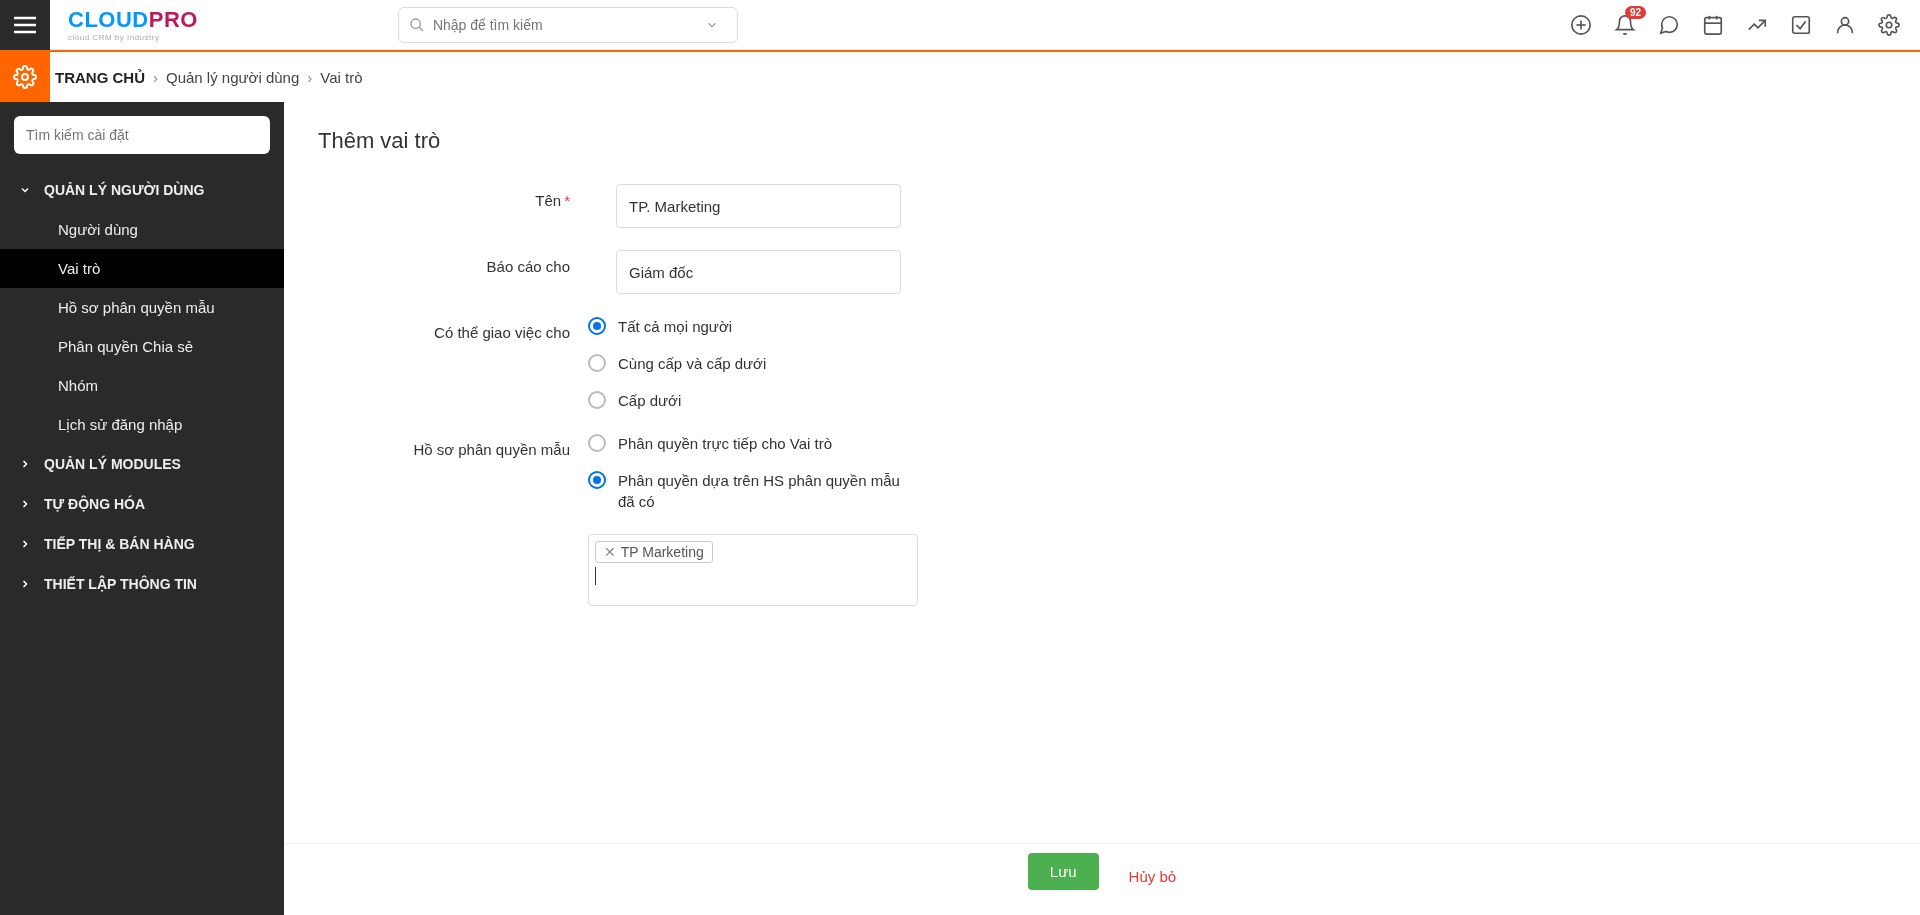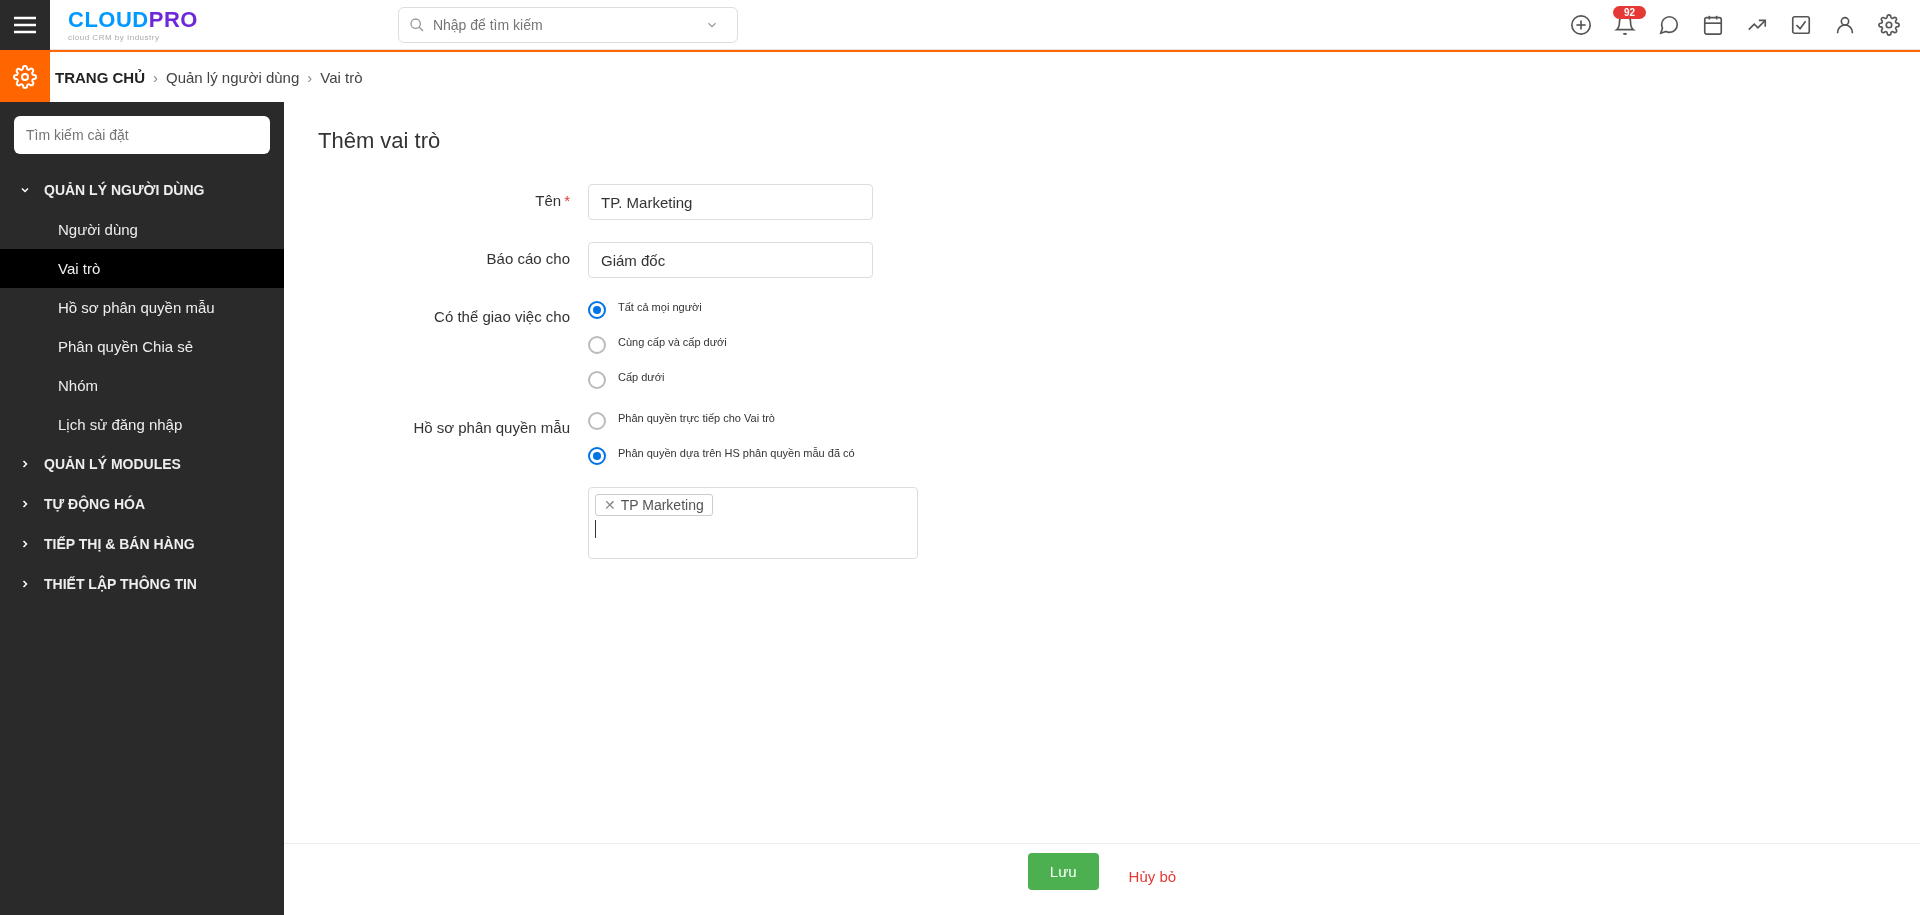--- a/index.html
+++ b/index.html
@@ -3,56 +3,56 @@
 <meta charset="utf-8">
 <style>
   * { box-sizing: border-box; margin: 0; padding: 0; }
   body { font-family: "Segoe UI", Arial, sans-serif; font-size: 14px; color: #333; background: #fff; overflow: hidden; }
   .topbar { height: 50px; display: flex; align-items: center; border-bottom: 1px solid #e5e5e5; position: relative; }
   .hamburger { width: 50px; height: 50px; background: #2a2a2a; display: flex; align-items: center; justify-content: center; cursor: pointer; }
   .hamburger svg { stroke: #fff; }
   .logo { margin-left: 18px; display: flex; align-items: center; }
   .logo-text { font-size: 22px; font-weight: 700; letter-spacing: 0.5px; }
   .logo-text .cloud { color: #0099ff; }
-  .logo-text .pro { color: #6d28d9; }
+  .logo-text .pro { color: #be185d; }
   .logo-sub { font-size: 8px; color: #aaa; letter-spacing: 0.5px; }
   .search-wrap { margin-left: 200px; }
   .search-box { width: 340px; height: 36px; border: 1px solid #ddd; border-radius: 6px; display: flex; align-items: center; padding: 0 10px; color: #888; }
   .search-box svg { margin-right: 8px; flex-shrink: 0; }
   .search-input { border: none; outline: none; flex: 1; font-size: 14px; color: #555; background: transparent; }
   .header-icons { margin-left: auto; display: flex; align-items: center; gap: 22px; padding-right: 20px; }
   .hicon { position: relative; cursor: pointer; color: #555; display:flex; align-items:center; justify-content:center;}
-  .badge { position: absolute; top: -8px; right: -10px; background: #e53935; color: #fff; font-size: 10px; font-weight: bold; border-radius: 10px; padding: 1px 11px; min-width: 18px; text-align: center;}
+  .badge { position: absolute; top: -8px; right: -10px; background: #e53935; color: #fff; font-size: 10px; font-weight: bold; border-radius: 10px; padding: 1px 5px; min-width: 18px; text-align: center;}
   .orange-bar { height: 2px; background: #ff6600; }
   .breadcrumb-row { display: flex; align-items: stretch; height: 50px; }
   .gear-tab { width: 50px; height: 50px; background: #ff6600; display: flex; align-items: center; justify-content: center; color: #fff; }
   .breadcrumb { display: flex; align-items: center; padding-left: 5px; font-size: 15px; color: #444; }
   .breadcrumb .home { font-weight: 700; color: #222; }
   .breadcrumb .sep { margin: 0 8px; color: #888; }
   .layout { display: flex; height: calc(915px - 50px - 2px - 50px); }
   .sidebar { width: 284px; background: #2a2a2a; color: #fff; display: flex; flex-direction: column; padding-top: 14px; }
   .sidebar-search { margin: 0 14px 16px 14px; }
   .sidebar-search input { width: 100%; height: 38px; border-radius: 6px; border: none; padding: 0 12px; font-size: 14px; background: #fff; color: #333; outline: none; }
   .menu-section { padding: 12px 18px; display: flex; align-items: center; gap: 12px; text-transform: uppercase; font-size: 14px; font-weight: 600; cursor: pointer; color: #eee; }
   .menu-section .chev { width: 14px; display:flex; justify-content:center;}
   .menu-item { padding: 11px 18px 11px 58px; font-size: 15px; cursor: pointer; color: #eee; }
   .menu-item.active { background: #000; }
   .main { flex: 1; padding: 26px 34px; overflow-y: auto; position: relative; }
   .page-title { font-size: 22px; font-weight: 400; color: #333; margin-bottom: 30px; }
   .form-row { display: flex; margin-bottom: 22px; }
   .form-label { width: 270px; text-align: right; padding-right: 18px; font-size: 15px; color: #333; padding-top: 8px; }
   .form-label .req { color: #e53935; margin-left: 3px; }
   .form-control { flex: 0 0 auto; }
-  .text-input { width: 285px; height: 36px; border: 1px solid #ddd; border-radius: 4px; padding: 0 12px; font-size: 15px; color: #333; outline: none; }
+  .text-input { width: 285px; height: 44px; border: 1px solid #ddd; border-radius: 4px; padding: 0 12px; font-size: 15px; color: #333; outline: none; margin-left: 28px; }
   .radio-group { display: flex; flex-direction: column; gap: 16px; }
   .radio-opt { display: flex; align-items: flex-start; gap: 12px; cursor: pointer; }
   .radio-circle { width: 18px; height: 18px; border: 2px solid #bbb; border-radius: 50%; flex-shrink: 0; margin-top: 1px; position: relative; }
   .radio-opt.selected .radio-circle { border: 2px solid #0073e6; }
   .radio-opt.selected .radio-circle::after { content: ""; position: absolute; width: 8px; height: 8px; background: #0073e6; border-radius: 50%; top: 3px; left: 3px; }
-  .radio-label { font-size: 11px; color: #333; max-width: 300px; line-height: 1.4; }
+  .radio-label { font-size: 15px; color: #333; max-width: 300px; line-height: 1.4; }
   .tag-box { width: 330px; min-height: 72px; border: 1px solid #ddd; border-radius: 4px; padding: 6px; }
   .tag { display: inline-flex; align-items: center; border: 1px solid #ccc; border-radius: 3px; padding: 2px 8px; font-size: 14px; color: #555; gap: 5px; background:#fff;}
   .tag .x { cursor: pointer; color: #888;}
   .tag-input-row { margin-top: 4px; }
   .tag-cursor { display: inline-block; width: 1px; height: 18px; background: #333; vertical-align: middle;}
   .footer { position: absolute; bottom: 16px; left: 284px; right: 0; height: 56px; border-top: 1px solid #eee; background: #fff; display: flex; align-items: center; justify-content: center; gap: 30px; }
   .btn-save { background: #4caf50; color: #fff; border: none; border-radius: 4px; padding: 10px 22px; font-size: 15px; cursor: pointer; }
   .btn-cancel { background: none; border: none; color: #e53935; font-size: 15px; cursor: pointer; margin-top: 9px; }
 </style>
 </head>

